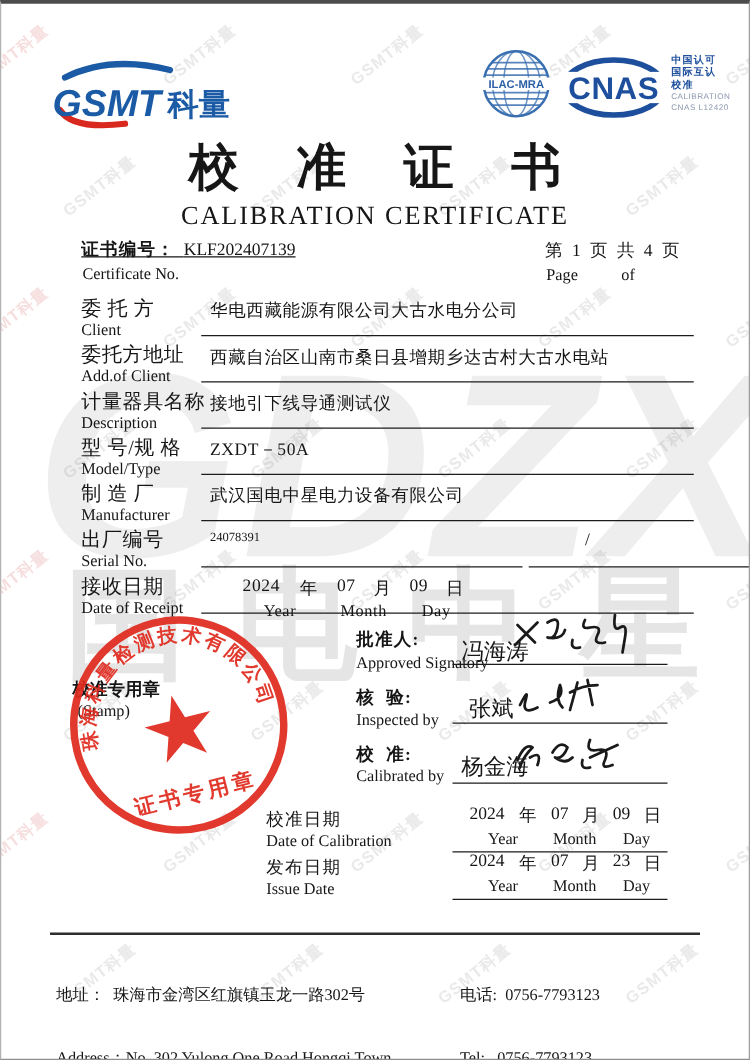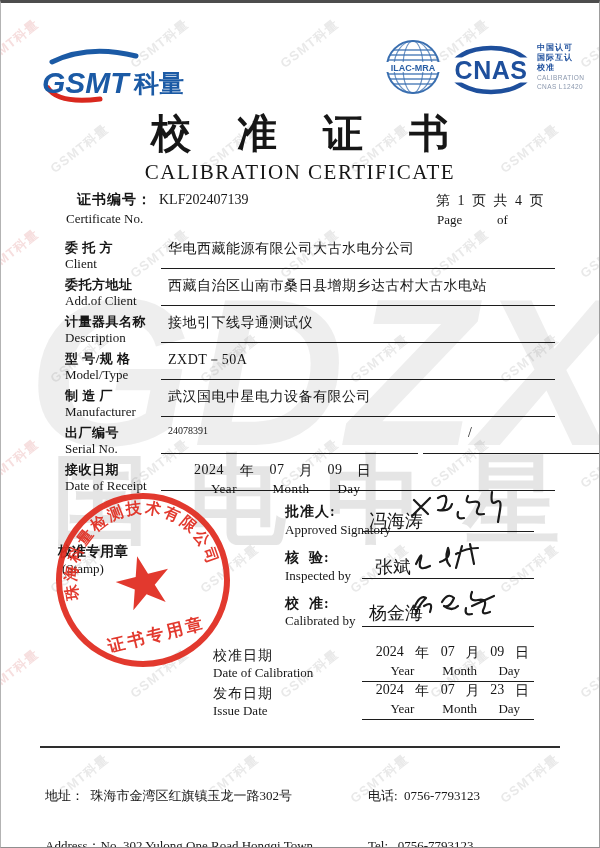--- a/index.html
+++ b/index.html
@@ -28,30 +28,30 @@
   .cnas-txt{position:absolute;left:537px;top:43px;z-index:2;font-family:"Liberation Sans",sans-serif;}
   .cnas-txt .zhl{font-size:8px;font-weight:bold;color:#1e4f9c;line-height:10px;letter-spacing:1px;}
   .cnas-txt .enl{font-size:6.5px;color:#8a97ad;line-height:9px;letter-spacing:0.4px;}
   .cnas-txt .enl:first-of-type{margin-top:4px;}
   
   .title-zh{position:absolute;left:0;top:106px;width:100%;text-align:center;
     font-size:40px;font-weight:bold;letter-spacing:18px;text-indent:18px;z-index:2;}
   .title-en{position:absolute;left:0;top:160px;width:100%;text-align:center;
     font-size:21px;letter-spacing:1.5px;z-index:2;}
   
-  .certno{position:absolute;left:77px;top:191px;font-size:14px;z-index:2;white-space:pre;}
+  .certno{position:absolute;left:65px;top:191px;font-size:14px;z-index:2;white-space:pre;text-decoration:underline;}
   .certno b{letter-spacing:1px;}
   .certno-en{position:absolute;left:66px;top:211px;font-size:13px;z-index:2;}
   .pg-zh{position:absolute;left:436px;top:192px;font-size:14px;letter-spacing:2px;z-index:2;}
   .pg-en1{position:absolute;left:437px;top:212px;font-size:13px;z-index:2;}
   .pg-en2{position:absolute;left:497px;top:212px;font-size:13px;z-index:2;}
   
   .frow{position:absolute;left:65px;width:492px;height:30px;z-index:2;}
   .fl{position:absolute;left:0;top:0;width:96px;}
-  .zh{font-size:13px;font-weight:bold;letter-spacing:0.5px;white-space:nowrap;line-height:15px;}
+  .zh{font-size:16px;font-weight:normal;letter-spacing:0.5px;white-space:nowrap;line-height:15px;}
   .en{font-size:13px;margin-top:2px;white-space:nowrap;line-height:14px;}
   .fv{position:absolute;left:96px;right:2px;top:0;height:28px;
     border-bottom:1.5px solid #1c1c1c;font-size:14px;padding-left:7px;letter-spacing:0.5px;}
   .fv-serial{position:absolute;left:96px;width:250px;top:0;height:28px;
     border-bottom:1.5px solid #1c1c1c;font-size:10px;padding-left:7px;}
   .eq-lab{position:absolute;left:267px;top:0;}
   .fv-eq{position:absolute;left:358px;width:132px;top:0;height:28px;
     border-bottom:1.5px solid #1c1c1c;font-size:14px;padding-left:45px;}
   .dnums{display:flex;font-size:14px;padding-left:18px;}
   .dnums span{text-align:center;}

